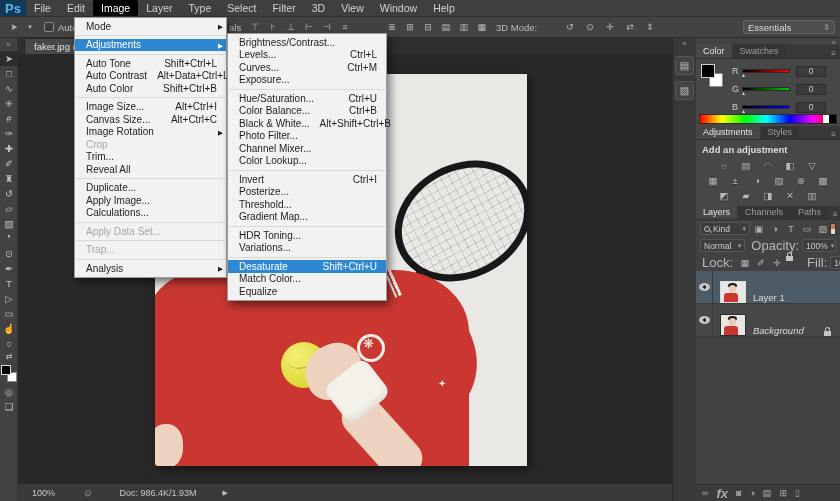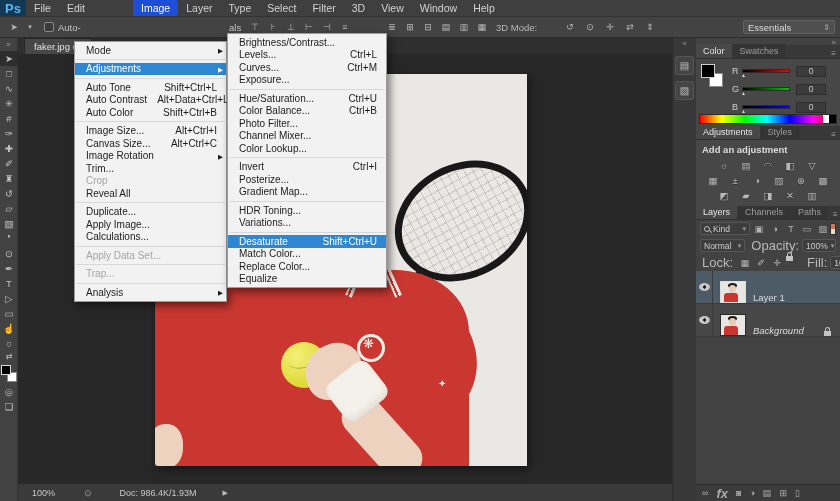--- a/index.html
+++ b/index.html
@@ -10,21 +10,21 @@
     -webkit-font-smoothing:antialiased; cursor:default; user-select:none;
   }
   .nw { white-space:nowrap; }
 
   
   #menubar { position:absolute; left:0; top:0; width:840px; height:17px;
     background:#3f3f3f; border-bottom:1px solid #333; display:flex; align-items:stretch; z-index:20; }
   #pslogo { width:26px; display:flex; align-items:center; justify-content:center;
     background:#123a56; color:#5db6f0; font-weight:bold; font-size:13px; }
   .mbitem { padding:0 8px; display:flex; align-items:center; font-size:10.5px; color:#d2d2d2; }
-  .mbitem.active { background:#1d4ed8; color:#fff; border-radius:2px;margin-left:40px; }
+  .mbitem.active { background:#000000; color:#fff; border-radius:2px; }
 
   
   #optionsbar { position:absolute; left:0; top:17px; width:840px; height:21px;
     background:#434343; border-bottom:1px solid #2c2c2c; z-index:10; }
   #optionsbar .ob { position:absolute; top:0; height:20px; display:flex; align-items:center; color:#c6c6c6; font-size:9.5px; }
   .obicon { width:16px; text-align:center; color:#b9b9b9; font-size:9px; }
   .obicon.wide { width:20px; }
   #auto-check { width:10px; height:10px; background:#3a3a3a; border:1px solid #8a8a8a; border-radius:2px; margin-right:4px; }
   #workspace-btn { position:absolute; right:5px; top:3px; width:92px; height:14px; background:#4f4f4f;
     border:1px solid #636363; border-radius:2px; display:flex; align-items:center; padding:0 4px;
@@ -89,21 +89,21 @@
   #statusbar { position:absolute; left:18px; top:484px; width:654px; height:17px; background:#3a3a3a;
     display:flex; align-items:center; font-size:9px; color:#c9c9c9; z-index:5; }
   #statusbar .zoomv { margin-left:14px; width:40px; }
   #statusbar .sicon { margin-left:12px; color:#999; }
   #statusbar .docv { margin-left:28px; }
   #statusbar .sarrow { margin-left:26px; font-size:7px; color:#bbb; }
 
   
   .menu { position:absolute; background:#f2f2f2; border:1px solid #9b9b9b; box-shadow:3px 4px 8px rgba(0,0,0,.5);
     padding:2px 0; z-index:60; }
-  #image-menu { left:74px; top:17px; width:153px;margin-top:24px; }
+  #image-menu { left:74px; top:17px; width:153px; }
   #adj-menu { left:227px; top:33px; width:160px; z-index:61; }
   .mi { display:flex; align-items:center; height:12.5px; padding:0 9px 0 11px; font-size:10px; color:#1c1c1c; position:relative; }
   .mi .ml { flex:0 0 auto; }
   .mi .ms { margin-left:auto; padding-left:10px; flex:0 0 auto; }
   .mi .ma { position:absolute; right:3px; top:3px; font-size:6.5px; }
   .mi.hl { background:var(--accent,#2d87d3); color:#fff; }
   .mi.dis { color:#a5a5a5; }
   .msep { height:1px; background:#d8d8d8; margin:2.5px 1px; }
 
   
@@ -347,29 +347,29 @@
       </div>
       <div class="mi">
         <span class="ml nw">Canvas Size...</span>
         <span class="ms nw">Alt+Ctrl+C</span>
       </div>
       <div class="mi">
         <span class="ml nw">Image Rotation</span>
         <span class="ms nw"></span>
         <span class="ma">▶</span>
       </div>
-      <div class="mi">
-        <span class="ml nw">Trim...</span>
-        <span class="ms nw"></span>
-      </div>
       <div class="mi dis">
         <span class="ml nw">Crop</span>
         <span class="ms nw"></span>
       </div>
       <div class="mi">
+        <span class="ml nw">Trim...</span>
+        <span class="ms nw"></span>
+      </div>
+      <div class="mi">
         <span class="ml nw">Reveal All</span>
         <span class="ms nw"></span>
       </div>
       <div class="msep"></div>
       <div class="mi">
         <span class="ml nw">Duplicate...</span>
         <span class="ms nw"></span>
       </div>
       <div class="mi">
         <span class="ml nw">Apply Image...</span>
@@ -417,38 +417,46 @@
       <div class="msep"></div>
       <div class="mi">
         <span class="ml nw">Hue/Saturation...</span>
         <span class="ms nw">Ctrl+U</span>
       </div>
       <div class="mi">
         <span class="ml nw">Color Balance...</span>
         <span class="ms nw">Ctrl+B</span>
       </div>
       <div class="mi">
+        <span class="ml nw">Black &amp; White...</span>
+        <span class="ms nw">Alt+Shift+Ctrl+B</span>
+      </div>
+      <div class="mi">
         <span class="ml nw">Photo Filter...</span>
         <span class="ms nw"></span>
       </div>
       <div class="mi">
         <span class="ml nw">Channel Mixer...</span>
         <span class="ms nw"></span>
       </div>
       <div class="mi">
         <span class="ml nw">Color Lookup...</span>
         <span class="ms nw"></span>
       </div>
       <div class="msep"></div>
       <div class="mi">
         <span class="ml nw">Invert</span>
         <span class="ms nw">Ctrl+I</span>
       </div>
       <div class="mi">
         <span class="ml nw">Posterize...</span>
+        <span class="ms nw"></span>
+      </div>
+      <div class="mi">
+        <span class="ml nw">Threshold...</span>
         <span class="ms nw"></span>
       </div>
       <div class="mi">
         <span class="ml nw">Gradient Map...</span>
         <span class="ms nw"></span>
       </div>
       <div class="msep"></div>
       <div class="mi">
         <span class="ml nw">HDR Toning...</span>
         <span class="ms nw"></span>
@@ -457,24 +465,20 @@
         <span class="ml nw">Variations...</span>
         <span class="ms nw"></span>
       </div>
       <div class="msep"></div>
       <div class="mi hl">
         <span class="ml nw">Desaturate</span>
         <span class="ms nw">Shift+Ctrl+U</span>
       </div>
       <div class="mi">
         <span class="ml nw">Match Color...</span>
-        <span class="ms nw"></span>
-      </div>
-      <div class="mi">
-        <span class="ml nw">Replace Color...</span>
         <span class="ms nw"></span>
       </div>
       <div class="mi">
         <span class="ml nw">Equalize</span>
         <span class="ms nw"></span>
       </div>
     </div>
 
   <div id="strip">
     <div class="dbl">«</div>

